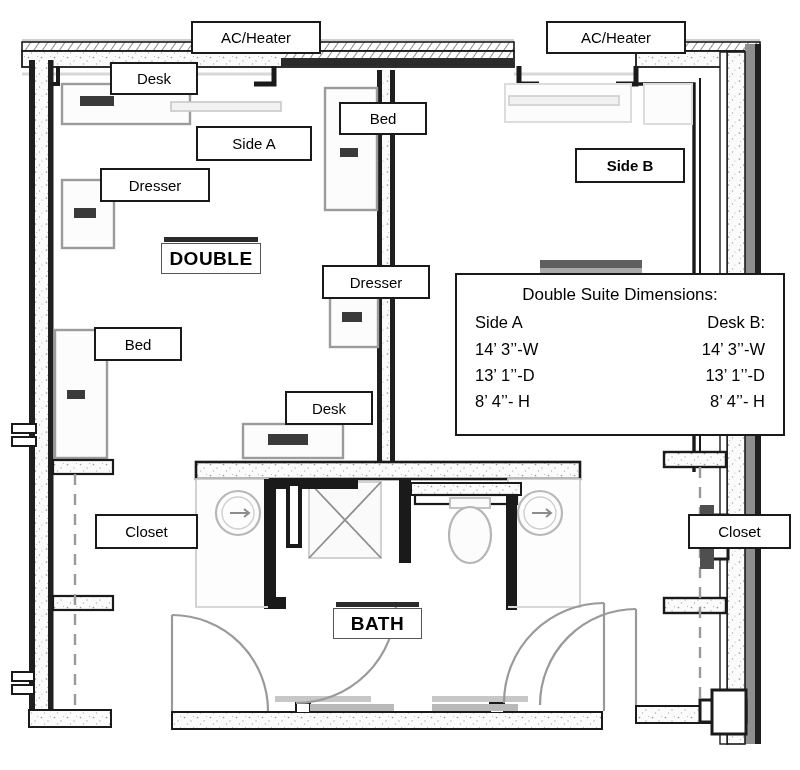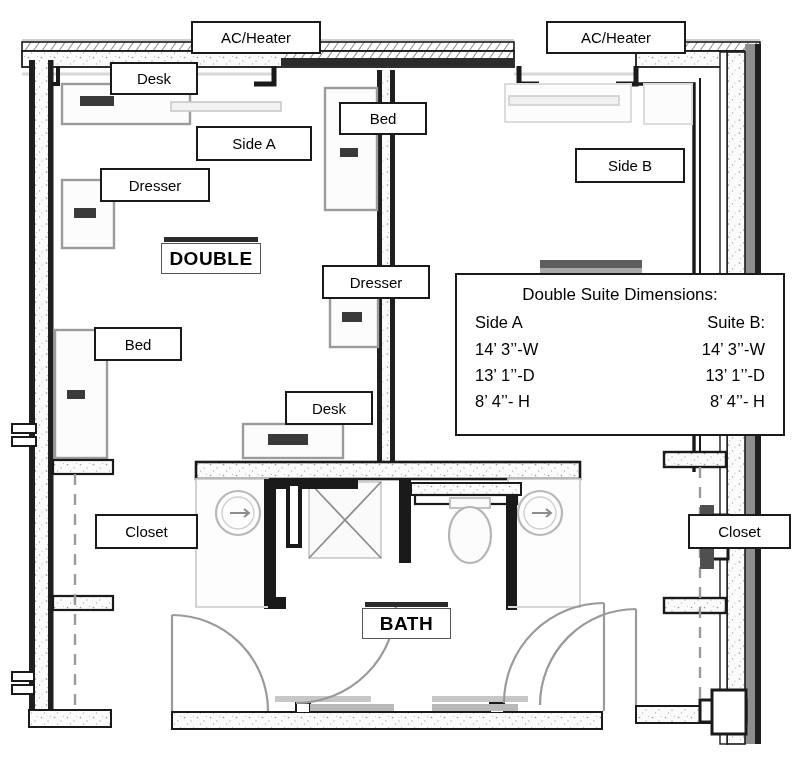--- a/index.html
+++ b/index.html
@@ -322,40 +322,40 @@
       <rect x="12" y="437" width="24" height="9" fill="#ffffff" stroke="#1a1a1a" stroke-width="2"></rect>
       <rect x="12" y="672" width="22" height="9" fill="#ffffff" stroke="#1a1a1a" stroke-width="2"></rect>
       <rect x="12" y="685" width="22" height="9" fill="#ffffff" stroke="#1a1a1a" stroke-width="2"></rect>
     </g>
 
   </svg>
 
   <div class="roomtag" style="left:161px; top:243px; width:100px; height:31px;">
     <span>DOUBLE</span>
   </div>
-  <div class="roomtag" style="left:362px; top:608px; width:89px; height:31px;">
+  <div class="roomtag" style="left:333px; top:608px; width:89px; height:31px;">
     <span>BATH</span>
   </div>
 
   <div class="callout" style="left:191px; top:21px; width:130px; height:33px;">
     <span>AC/Heater</span>
   </div>
   <div class="callout" style="left:546px; top:21px; width:140px; height:33px;">
     <span>AC/Heater</span>
   </div>
   <div class="callout" style="left:110px; top:62px; width:88px; height:33px;">
     <span>Desk</span>
   </div>
   <div class="callout" style="left:339px; top:102px; width:88px; height:33px;">
     <span>Bed</span>
   </div>
   <div class="callout" style="left:196px; top:126px; width:116px; height:35px;">
     <span>Side A</span>
   </div>
-  <div class="callout" style="left:575px; top:148px; width:110px; height:35px;">
+  <div class="callout" style="left:575px; top:148px; width:110px; height:35px;font-weight:bold;">
     <span>Side B</span>
   </div>
   <div class="callout" style="left:100px; top:168px; width:110px; height:34px;">
     <span>Dresser</span>
   </div>
   <div class="callout" style="left:322px; top:265px; width:108px; height:34px;">
     <span>Dresser</span>
   </div>
   <div class="callout" style="left:94px; top:327px; width:88px; height:34px;">
     <span>Bed</span>
@@ -373,21 +373,21 @@
   <div id="dimbox" style="left:455px; top:273px; width:330px; height:163px;">
     <div class="dim-title">Double Suite Dimensions:</div>
     <div class="dim-cols">
       <div class="dim-col">
         <div class="hd">Side A</div>
         <div>14’ 3’’-W</div>
         <div>13’ 1’’-D</div>
         <div>8’ 4’’- H</div>
       </div>
       <div class="dim-col right">
-        <div class="hd">Suite B:</div>
+        <div class="hd">Desk B:</div>
         <div>14’ 3’’-W</div>
         <div>13’ 1’’-D</div>
         <div>8’ 4’’- H</div>
       </div>
     </div>
   </div>
 
 </div>
 
 </body></html>

